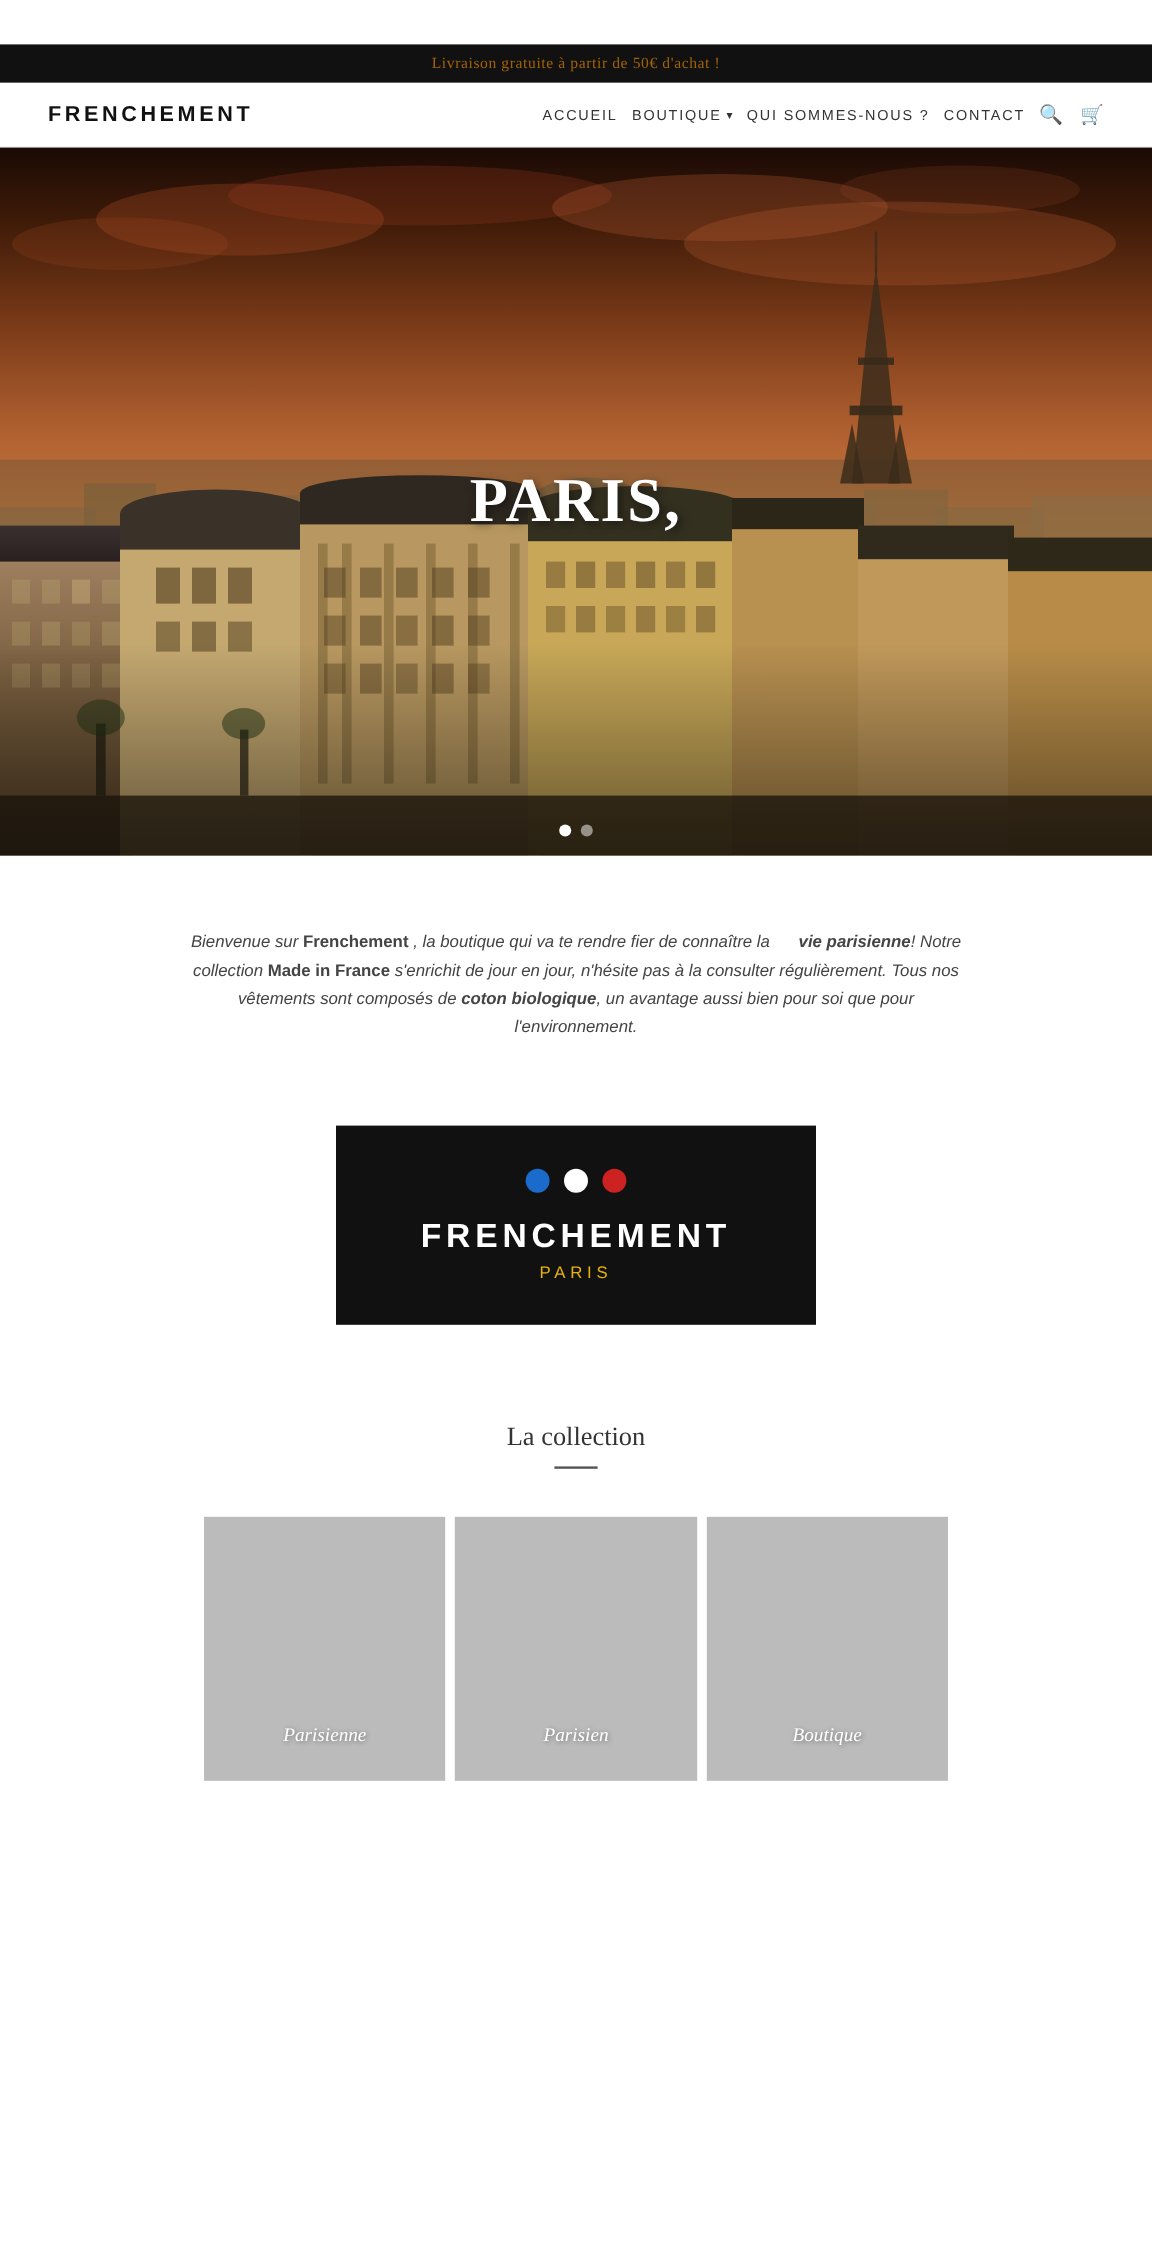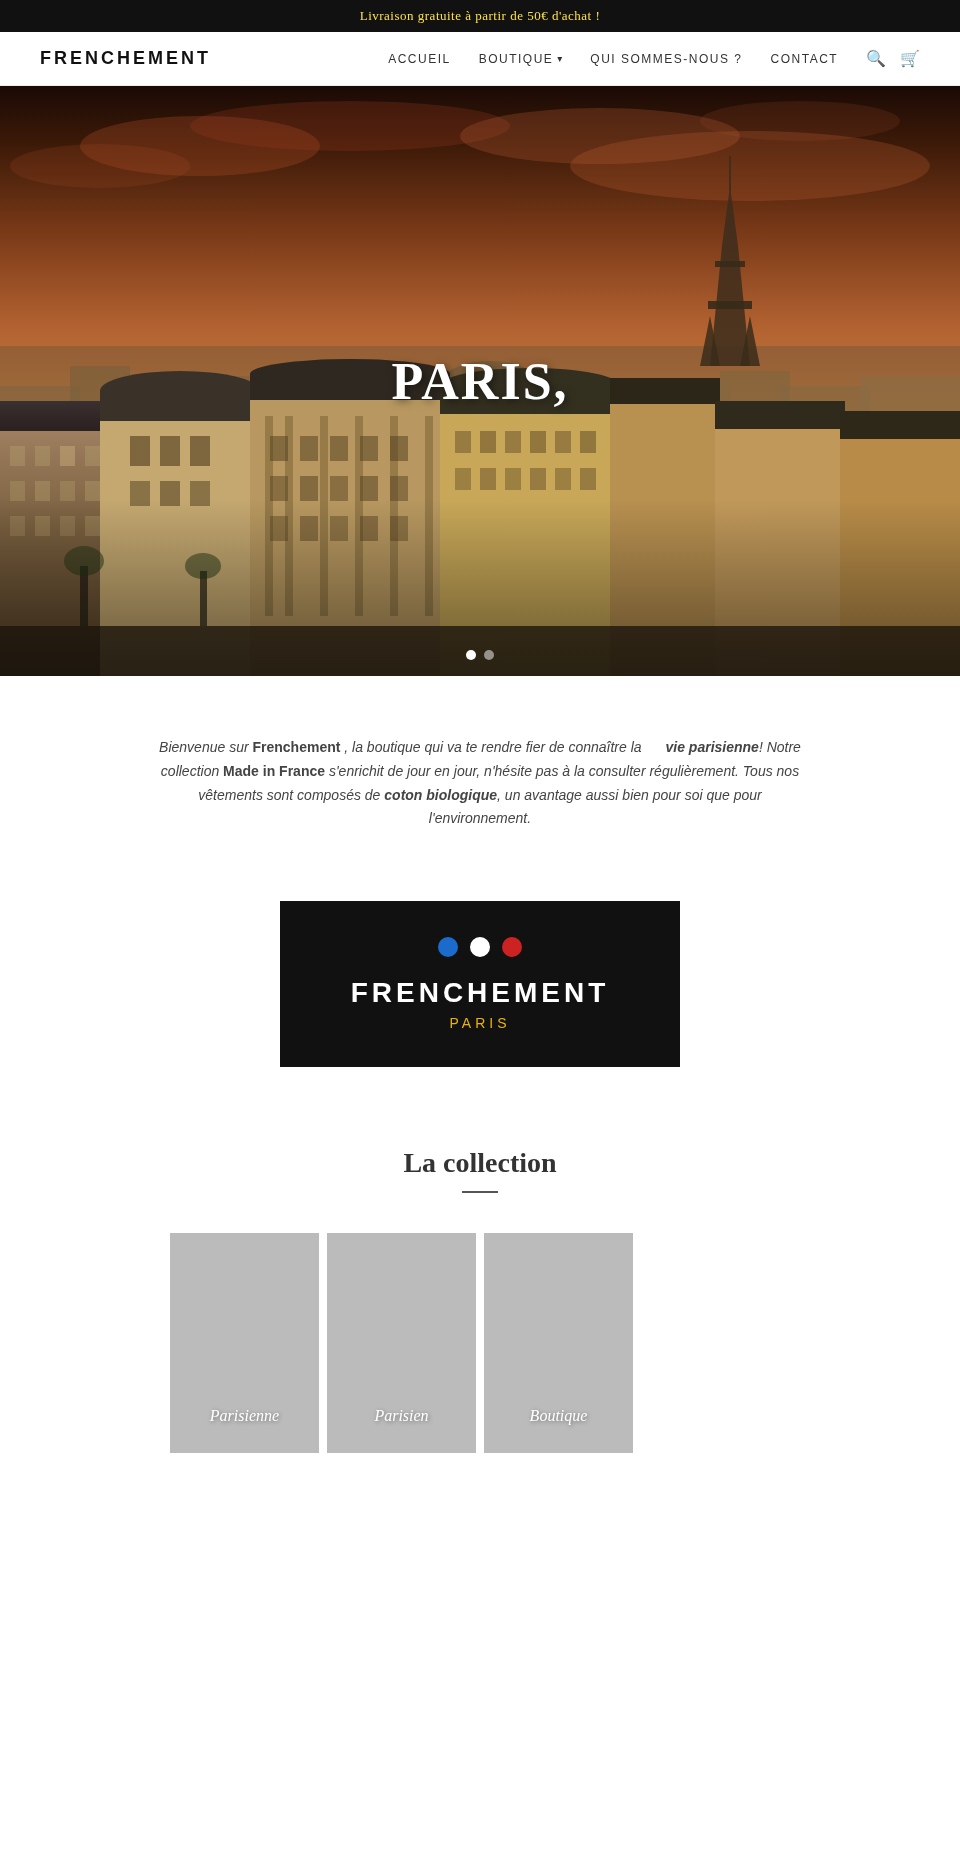--- a/index.html
+++ b/index.html
@@ -1,25 +1,26 @@
 <!DOCTYPE html>
 <html><head>
   <meta charset="utf-8">
   <style>
     * { margin: 0; padding: 0; box-sizing: border-box; }
     body { font-family: 'Georgia', serif; background: #fff; color: #333; }
 
     
     .top-banner {
       background: #111;
-      color: #fde047;
+      color: #a16207;
       text-align: center;
       padding: 8px 20px;
       font-size: 13px;
       letter-spacing: 0.5px;
+      margin-top: 37px;
     }
 
     
     .header {
       display: flex;
       align-items: center;
       justify-content: space-between;
       padding: 16px 40px;
       background: #fff;
       border-bottom: 1px solid #eee;
@@ -28,21 +29,21 @@
       font-size: 18px;
       font-weight: bold;
       letter-spacing: 3px;
       text-transform: uppercase;
       color: #111;
       font-family: Arial, sans-serif;
     }
     .nav {
       display: flex;
       align-items: center;
-      gap: 28px;
+      gap: 12px;
     }
     .nav a {
       text-decoration: none;
       color: #333;
       font-size: 12px;
       letter-spacing: 1.5px;
       text-transform: uppercase;
       font-family: Arial, sans-serif;
     }
     .nav-boutique {
@@ -173,34 +174,34 @@
       font-family: Arial, sans-serif;
       text-transform: uppercase;
     }
 
     
     .collection-section {
       padding: 50px 20px 40px;
       text-align: center;
     }
     .collection-title {
-      font-size: 28px;
-      font-weight: bold;
+      font-size: 22px;
+      font-weight: normal;
       font-family: 'Georgia', serif;
       margin-bottom: 12px;
     }
     .collection-divider {
       width: 36px;
       height: 2px;
       background: #555;
       margin: 0 auto 40px;
     }
     .collection-grid {
       display: grid;
-      grid-template-columns: 1fr 1fr 1fr 1fr;
+      grid-template-columns: 1fr 1fr 1fr;
       gap: 8px;
       max-width: 620px;
       margin: 0 auto;
     }
     .collection-item {
       background: #bbb;
       height: 220px;
       display: flex;
       align-items: flex-end;
       justify-content: center;

